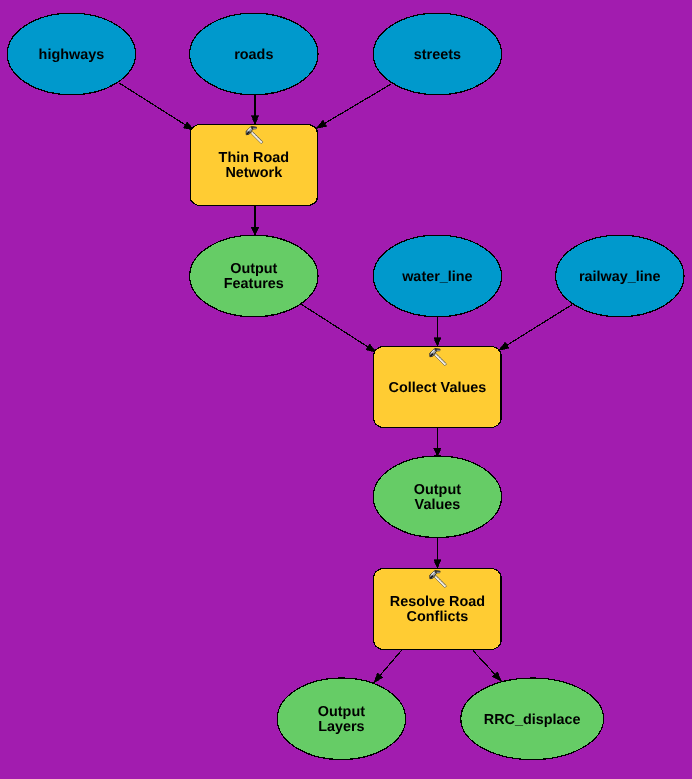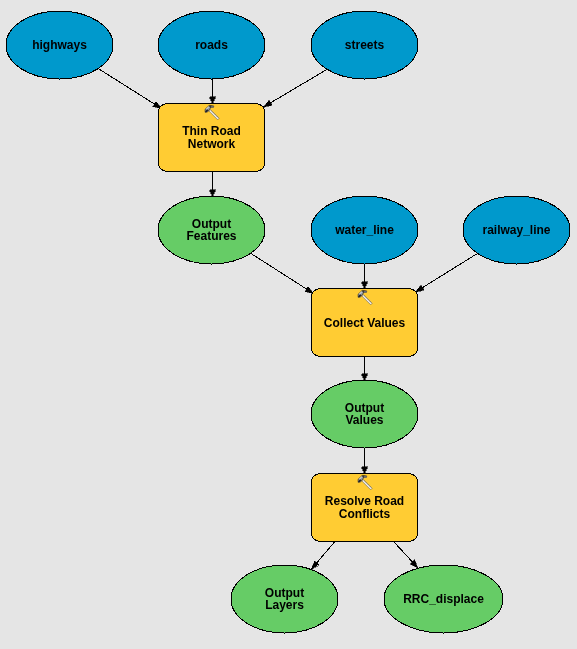--- a/index.html
+++ b/index.html
@@ -1,20 +1,20 @@
 <!DOCTYPE html>
 <html><head>
 <meta charset="utf-8">
 <title>Model Diagram</title>
 <style>
   html,body{margin:0;padding:0;background:#ffffff;}
   body{width:577px;height:649px;overflow:hidden;
        font-family:"Liberation Sans",sans-serif;
        -webkit-font-smoothing:antialiased;}
-  #canvas{position:relative;width:577px;height:649px;background:#e5e5e5;}
+  #canvas{position:relative;width:577px;height:649px;background:#a21caf;}
   #diagram{position:absolute;left:0;top:0;display:block;}
   .nlabel{font-family:"Liberation Sans",sans-serif;font-size:12px;font-weight:bold;
           fill:#000000;text-anchor:middle;dominant-baseline:alphabetic;}
   .shape{stroke:#000000;stroke-width:1;shape-rendering:crispEdges;}
   .conn{stroke:#000000;stroke-width:1;fill:none;shape-rendering:crispEdges;}
   .arrowfill{fill:#000000;stroke:#000000;stroke-width:0.55;stroke-linejoin:miter;shape-rendering:crispEdges;}
 </style>
 </head>
 <body>
 

